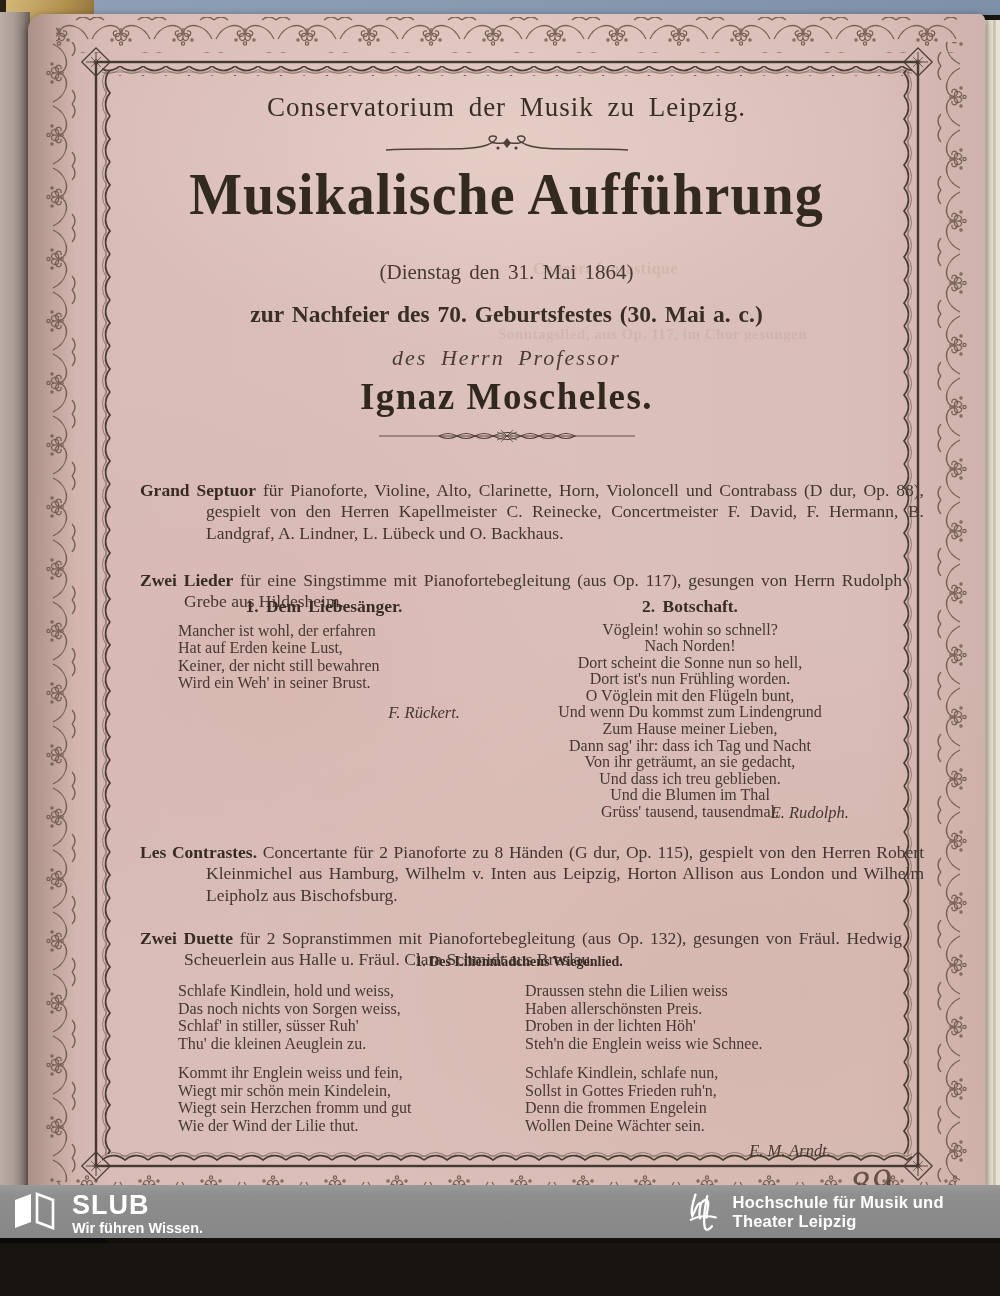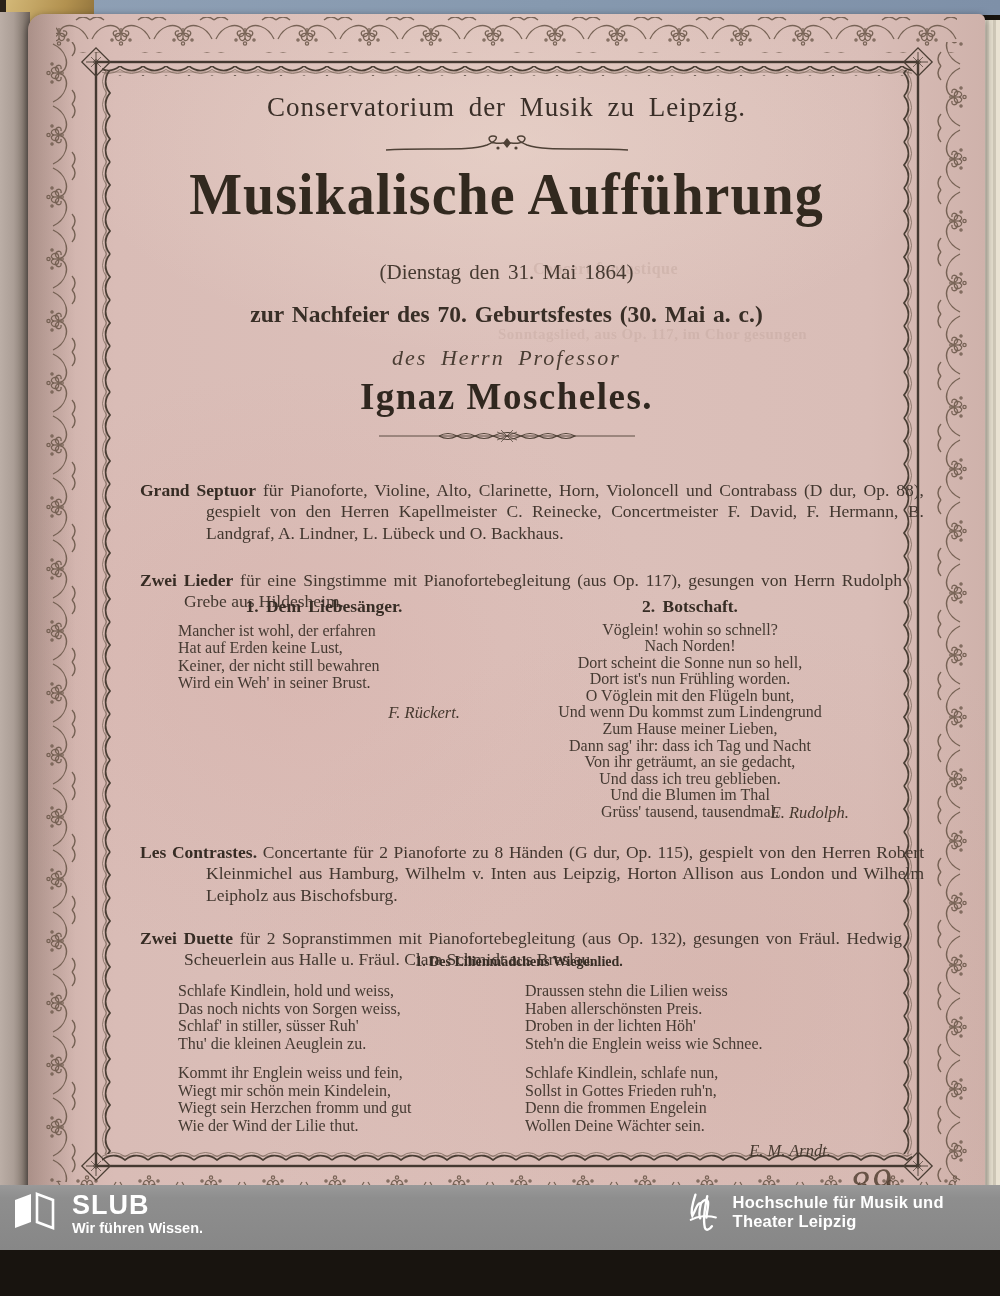--- a/index.html
+++ b/index.html
@@ -60,21 +60,21 @@
   .poem-h{font-weight:700;font-size:17.5px;color:#372d25;text-align:center;margin-bottom:6px;word-spacing:3px;}
   .stanza{margin-bottom:12px;}
   .poet{font-style:italic;text-align:right;font-size:16.5px;color:#45382e;}
   .tight{line-height:16.6px;text-align:center;}
   .poet-inline{margin-top:-17px;}
   .w-title{position:absolute;left:112px;top:940px;width:758px;text-align:center;font-weight:700;
            font-size:14px;color:#372d25;z-index:3;}
   .pagenum{position:absolute;left:822px;top:1150px;font-size:34px;font-style:italic;color:#4c3a2c;
            opacity:.8;transform:rotate(-7deg);z-index:3;font-family:"DejaVu Serif",serif;}
   
-  .footer{position:absolute;left:0;top:1185px;width:1000px;height:65px;z-index:6;
+  .footer{position:absolute;left:0;top:1185px;width:1000px;height:53px;z-index:6;
           font-family:"Liberation Sans","DejaVu Sans",sans-serif;}
   .slub{position:absolute;left:12px;top:6px;display:flex;cursor:pointer;}
   .slub-text{margin-left:16px;color:#fff;}
   .slub-name{font-size:27px;font-weight:700;letter-spacing:1px;line-height:28px;}
   .slub-tag{font-size:14.5px;font-weight:700;margin-top:1px;}
   .hmt{position:absolute;left:686px;top:0;display:flex;align-items:center;height:53px;cursor:pointer;}
   .hmt-name{color:#fff;font-size:16.5px;font-weight:700;margin-left:12px;letter-spacing:.2px;}
 </style>
 </head>
 <body>

